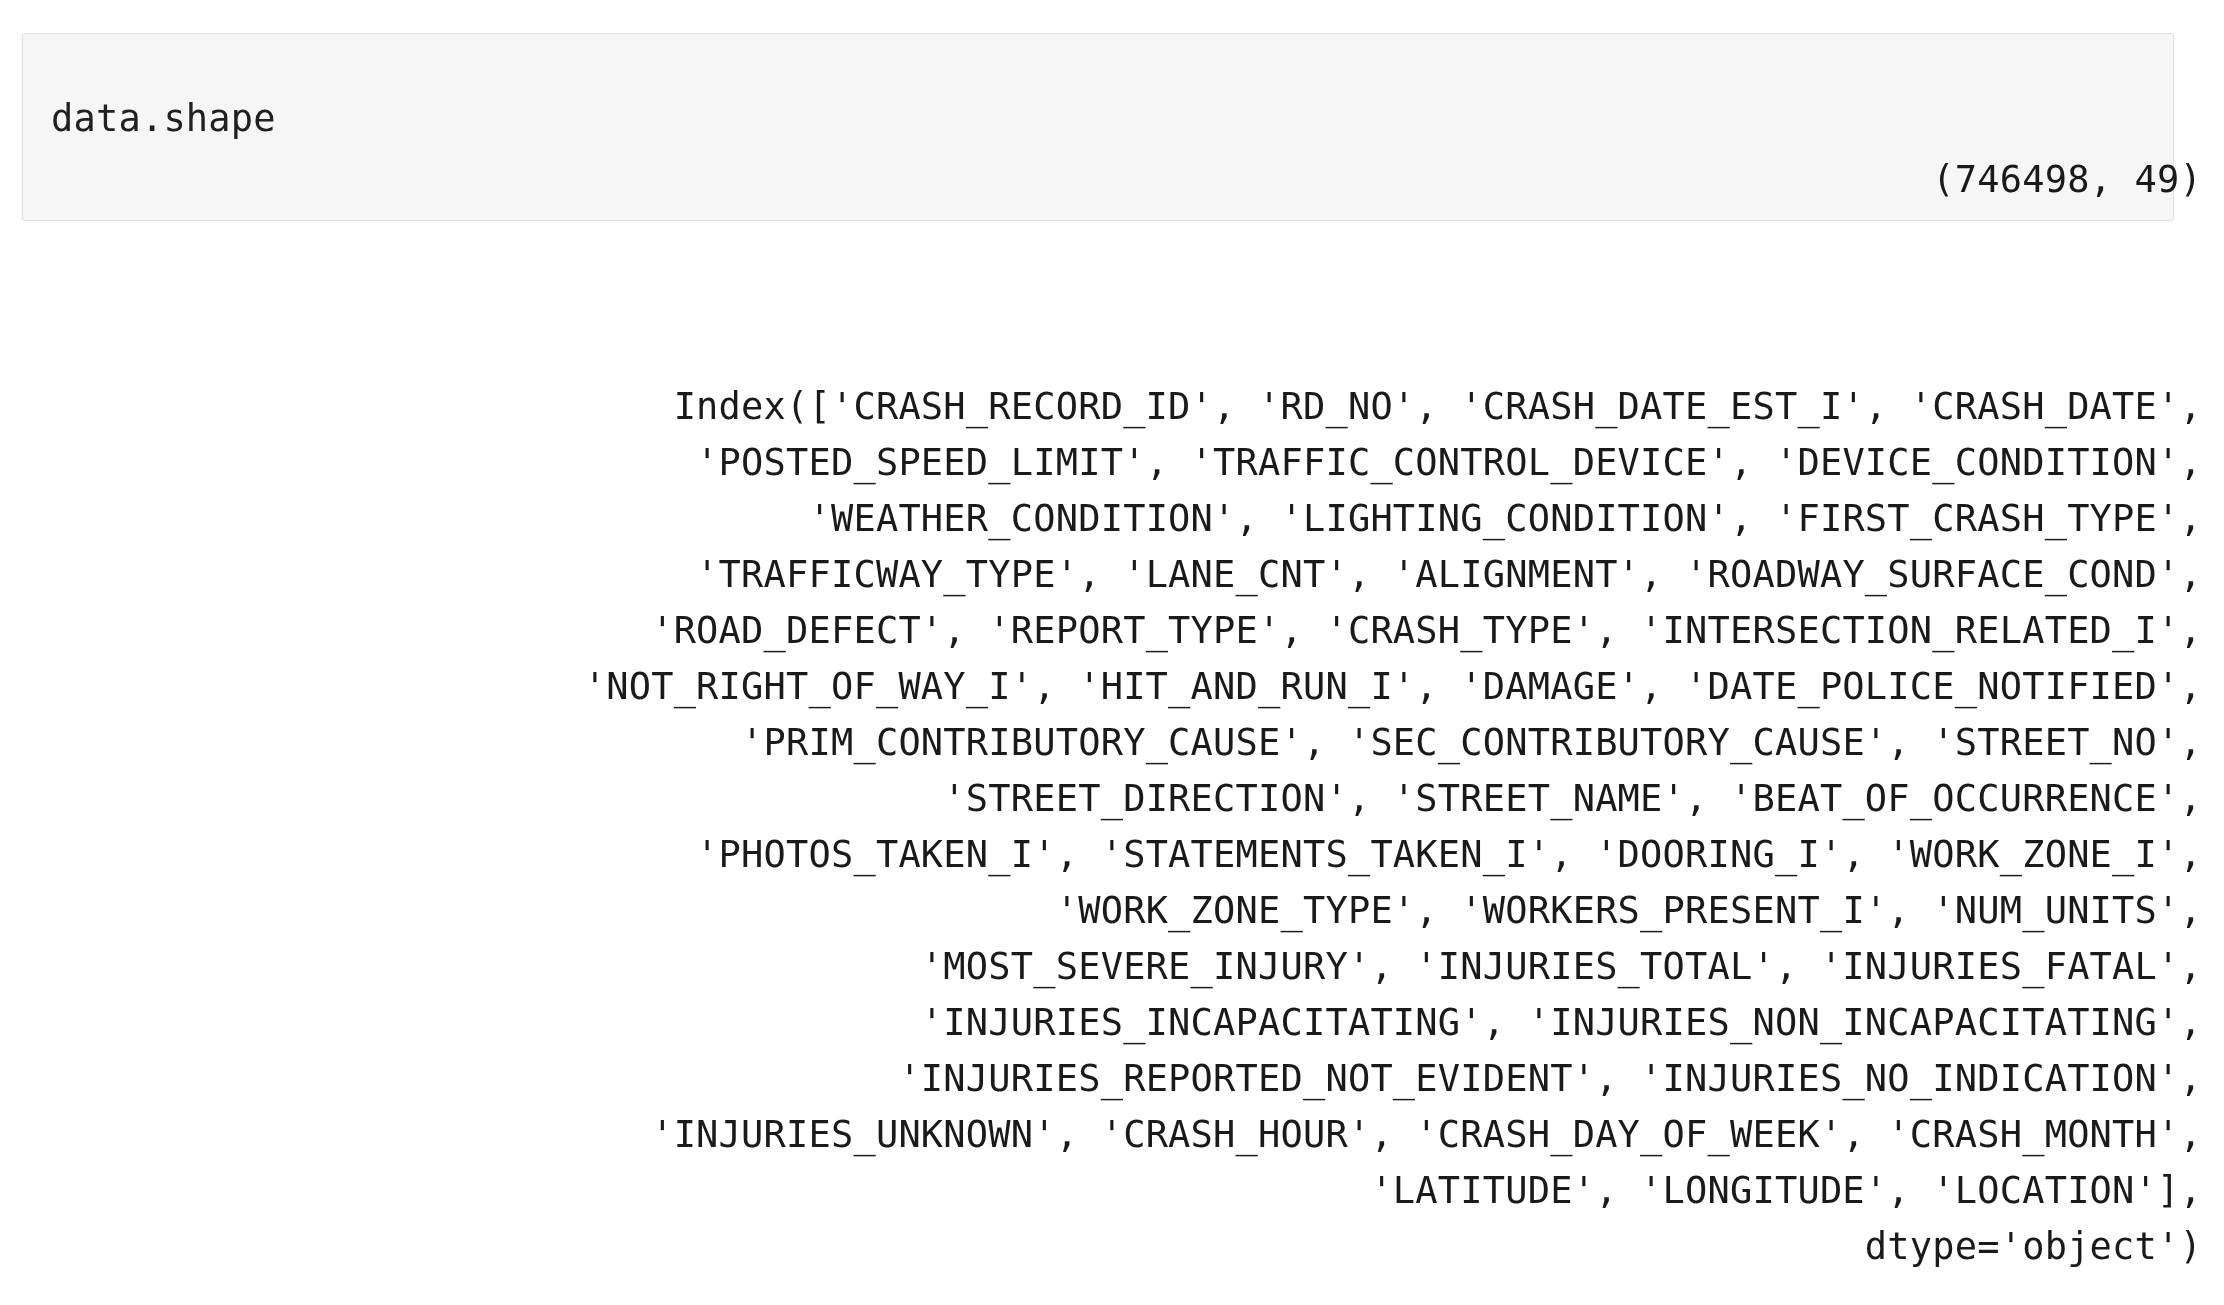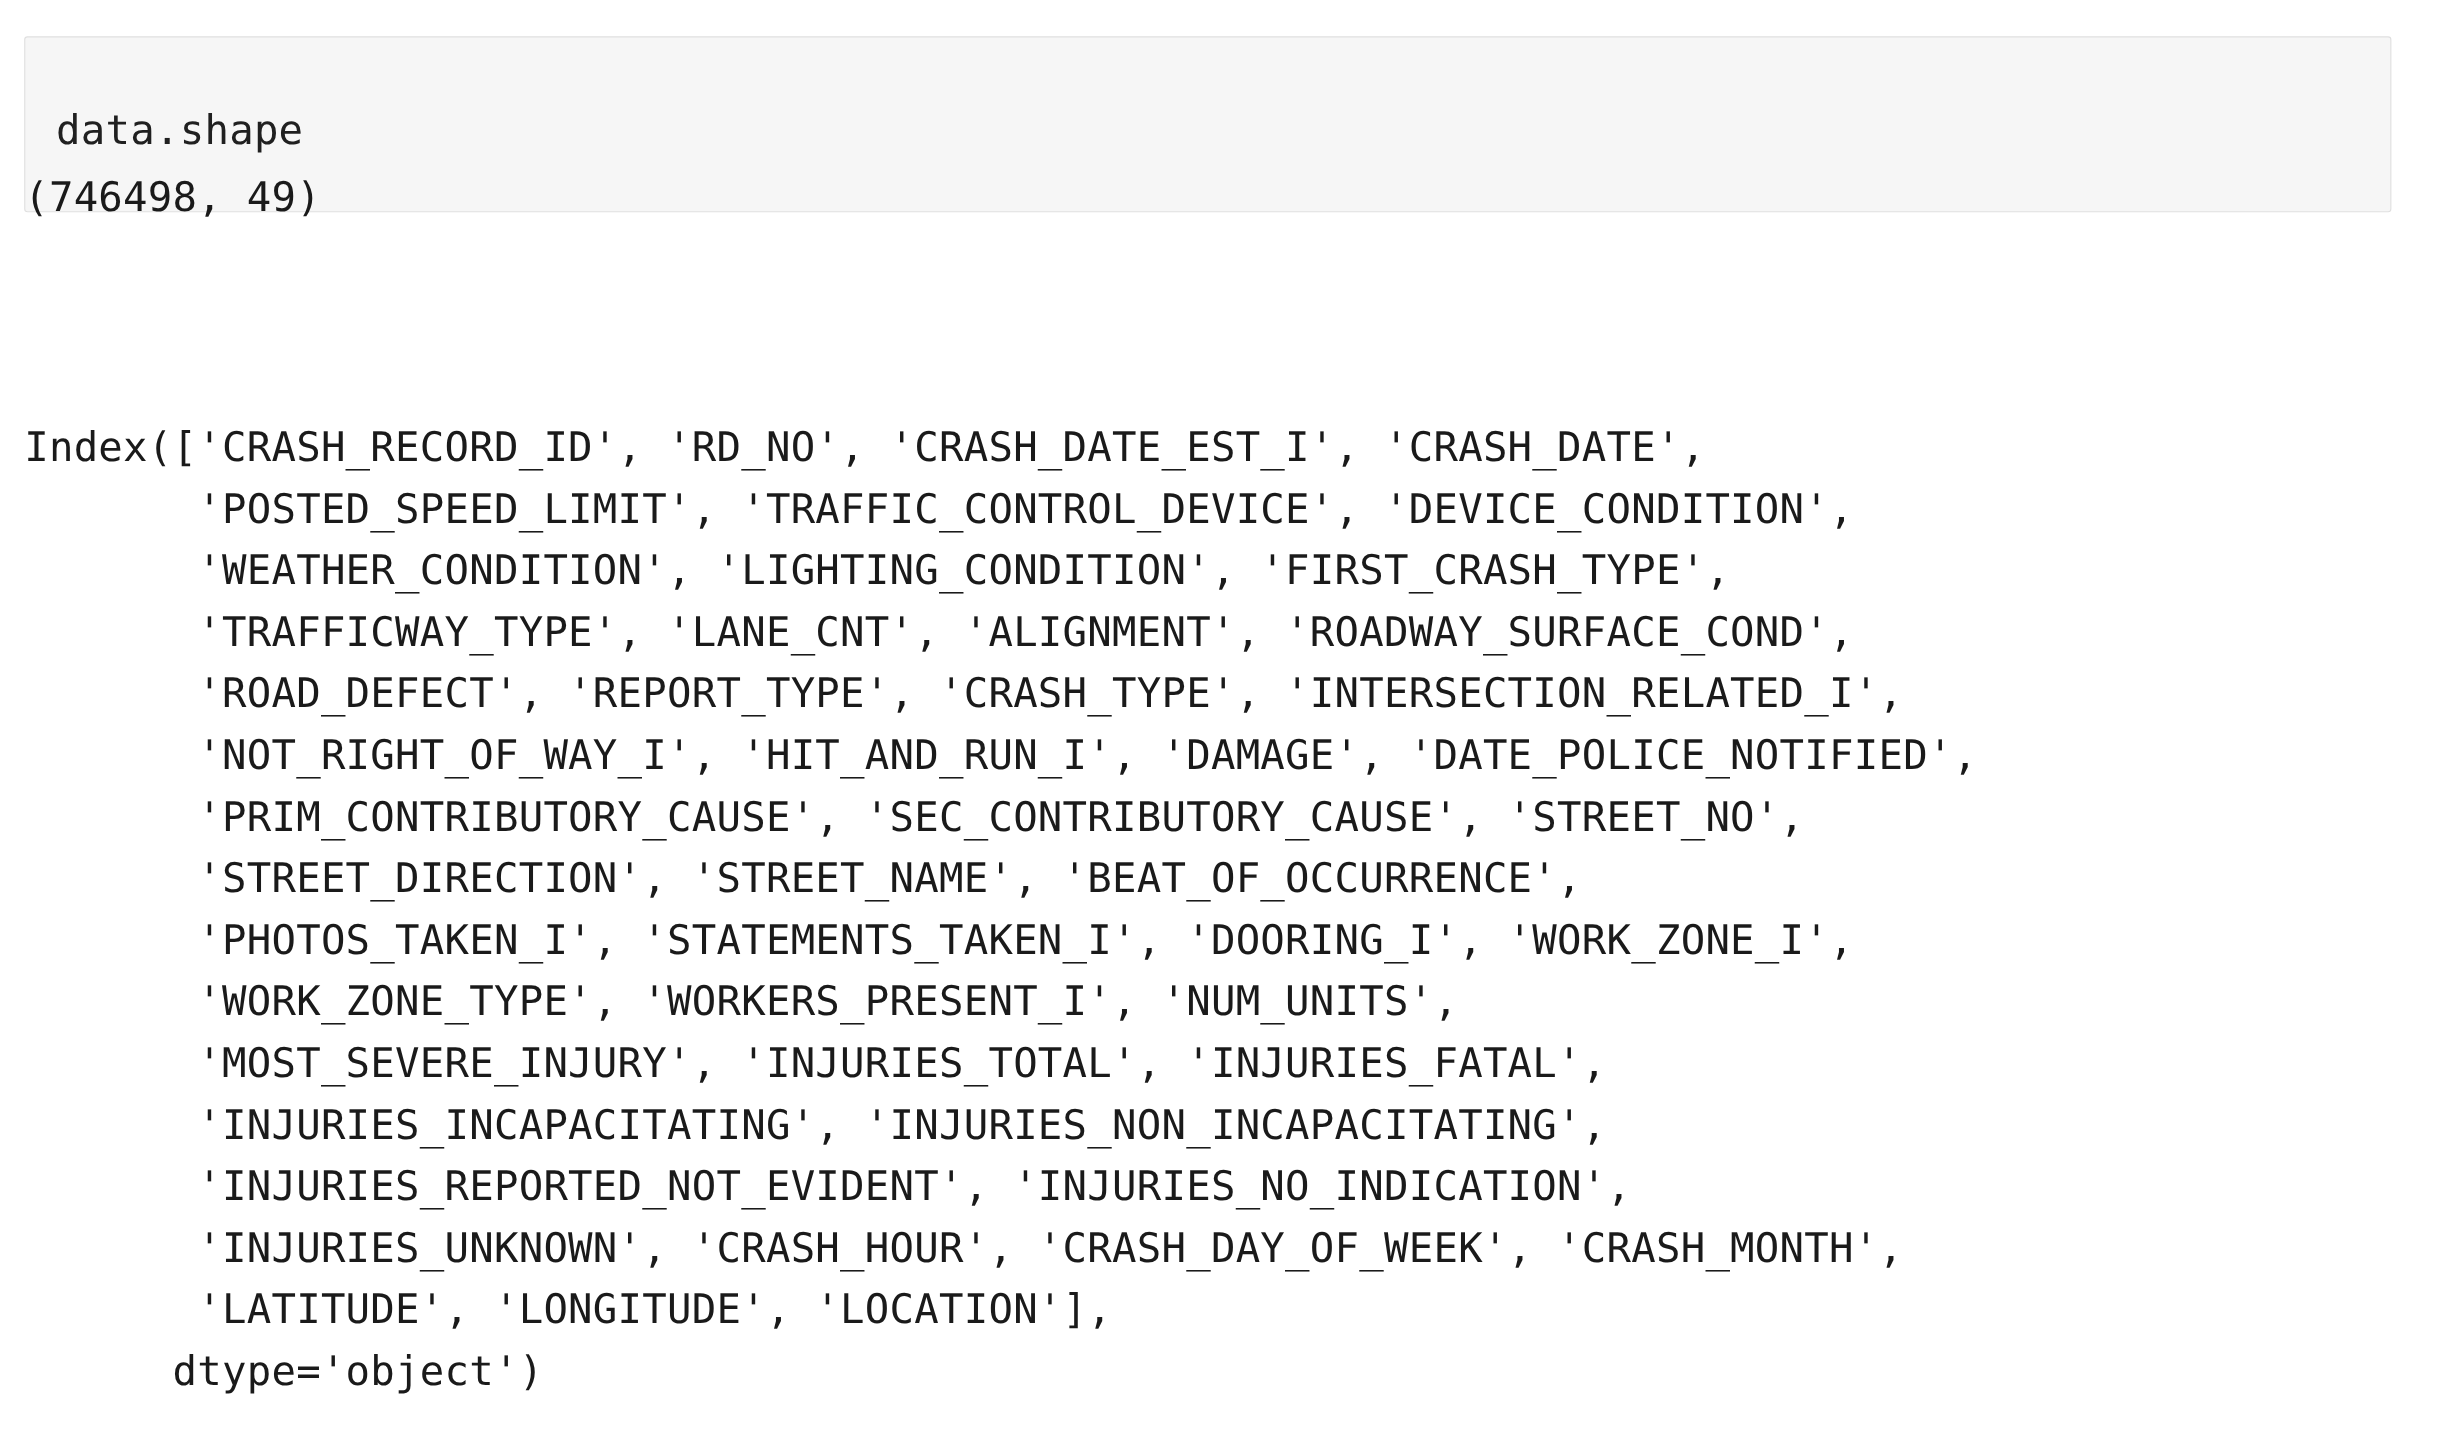--- a/index.html
+++ b/index.html
@@ -28,38 +28,39 @@
     left: 22px;
     width: 2152px;
     box-sizing: border-box;
   }
 
   .input-box {
     background: #f6f6f6;
     border: 1px solid #dfdfdf;
     border-radius: 3px;
     box-sizing: border-box;
-    padding: 20px 0 8px 28px;
+    padding: 20px 0 36px 28px;
   }
 
   .input-code {
     font-family: "DejaVu Sans Mono", "Liberation Mono", monospace;
     font-size: 37px;
     line-height: 56px;
     color: #202020;
     white-space: pre;
     letter-spacing: 0.2px;
   }
 
   
   .output {
     position: absolute;
     left: 22px;
     width: 2180px;
     box-sizing: border-box;
+    text-align: right;
   }
 
   .output-text {
     font-family: "DejaVu Sans Mono", "Liberation Mono", monospace;
     font-size: 37px;
     line-height: 56px;
     color: #1a1a1a;
     white-space: pre;
     letter-spacing: 0.2px;
     margin: 0;

